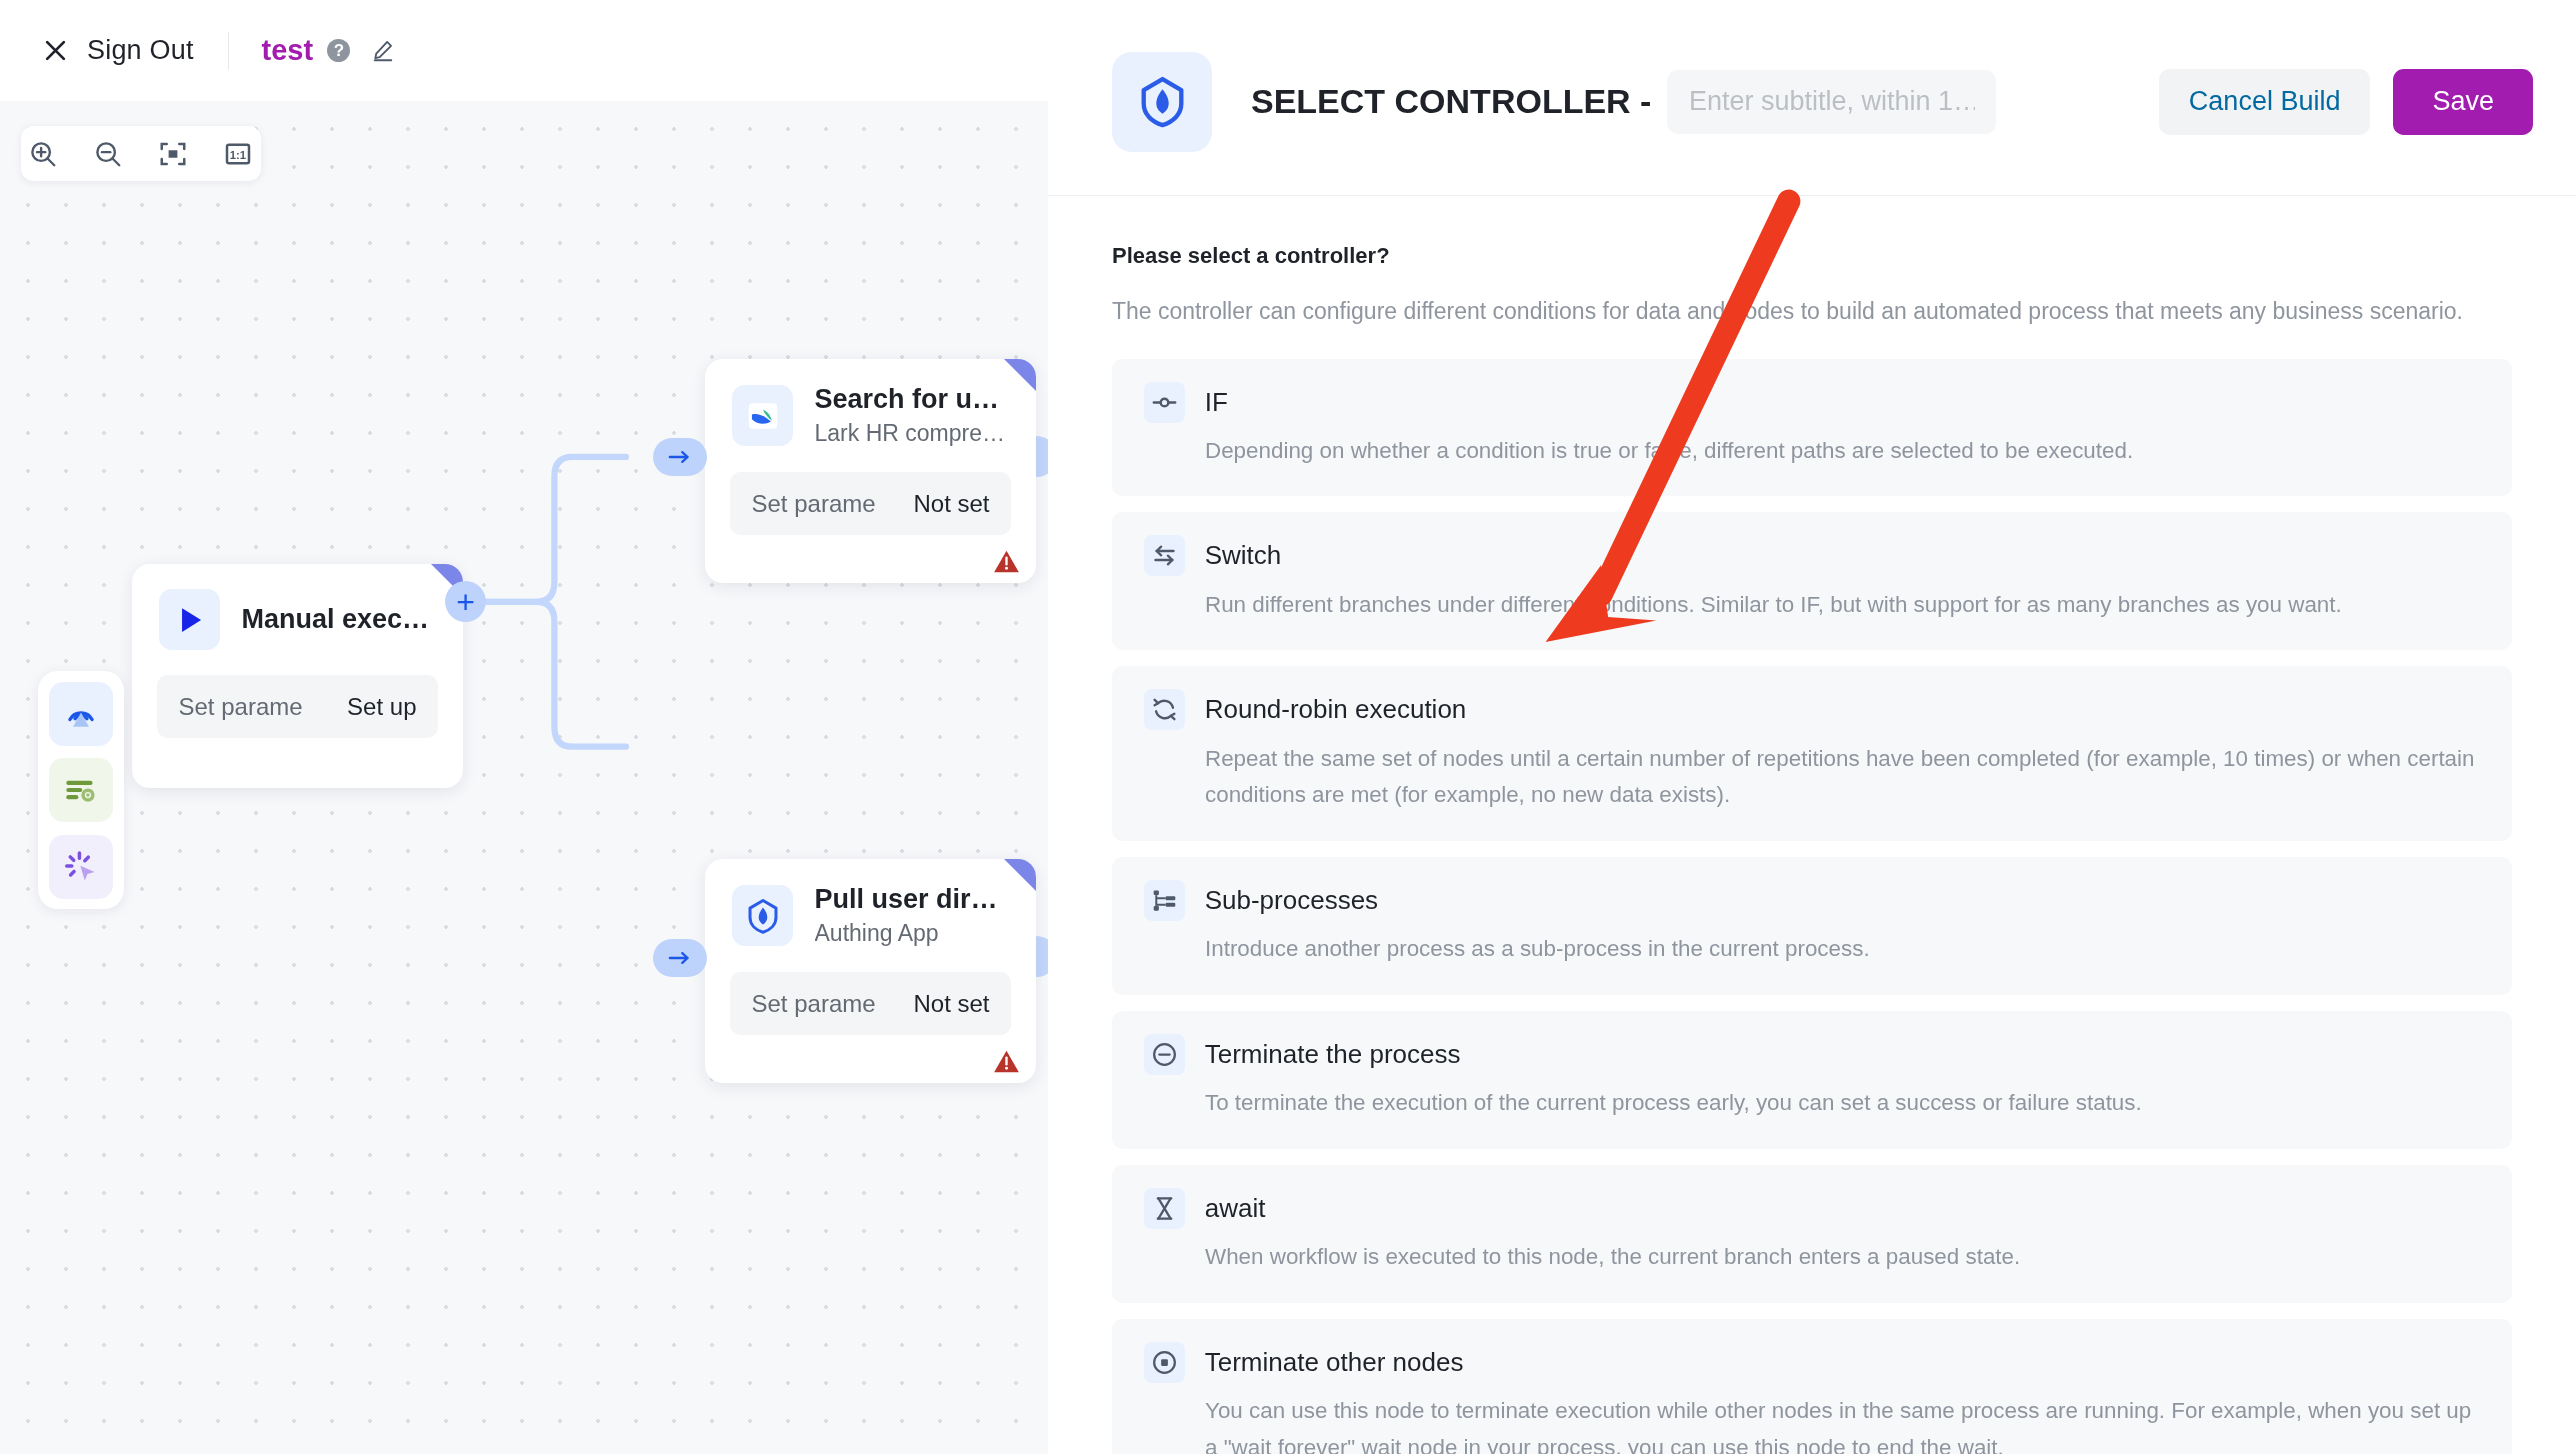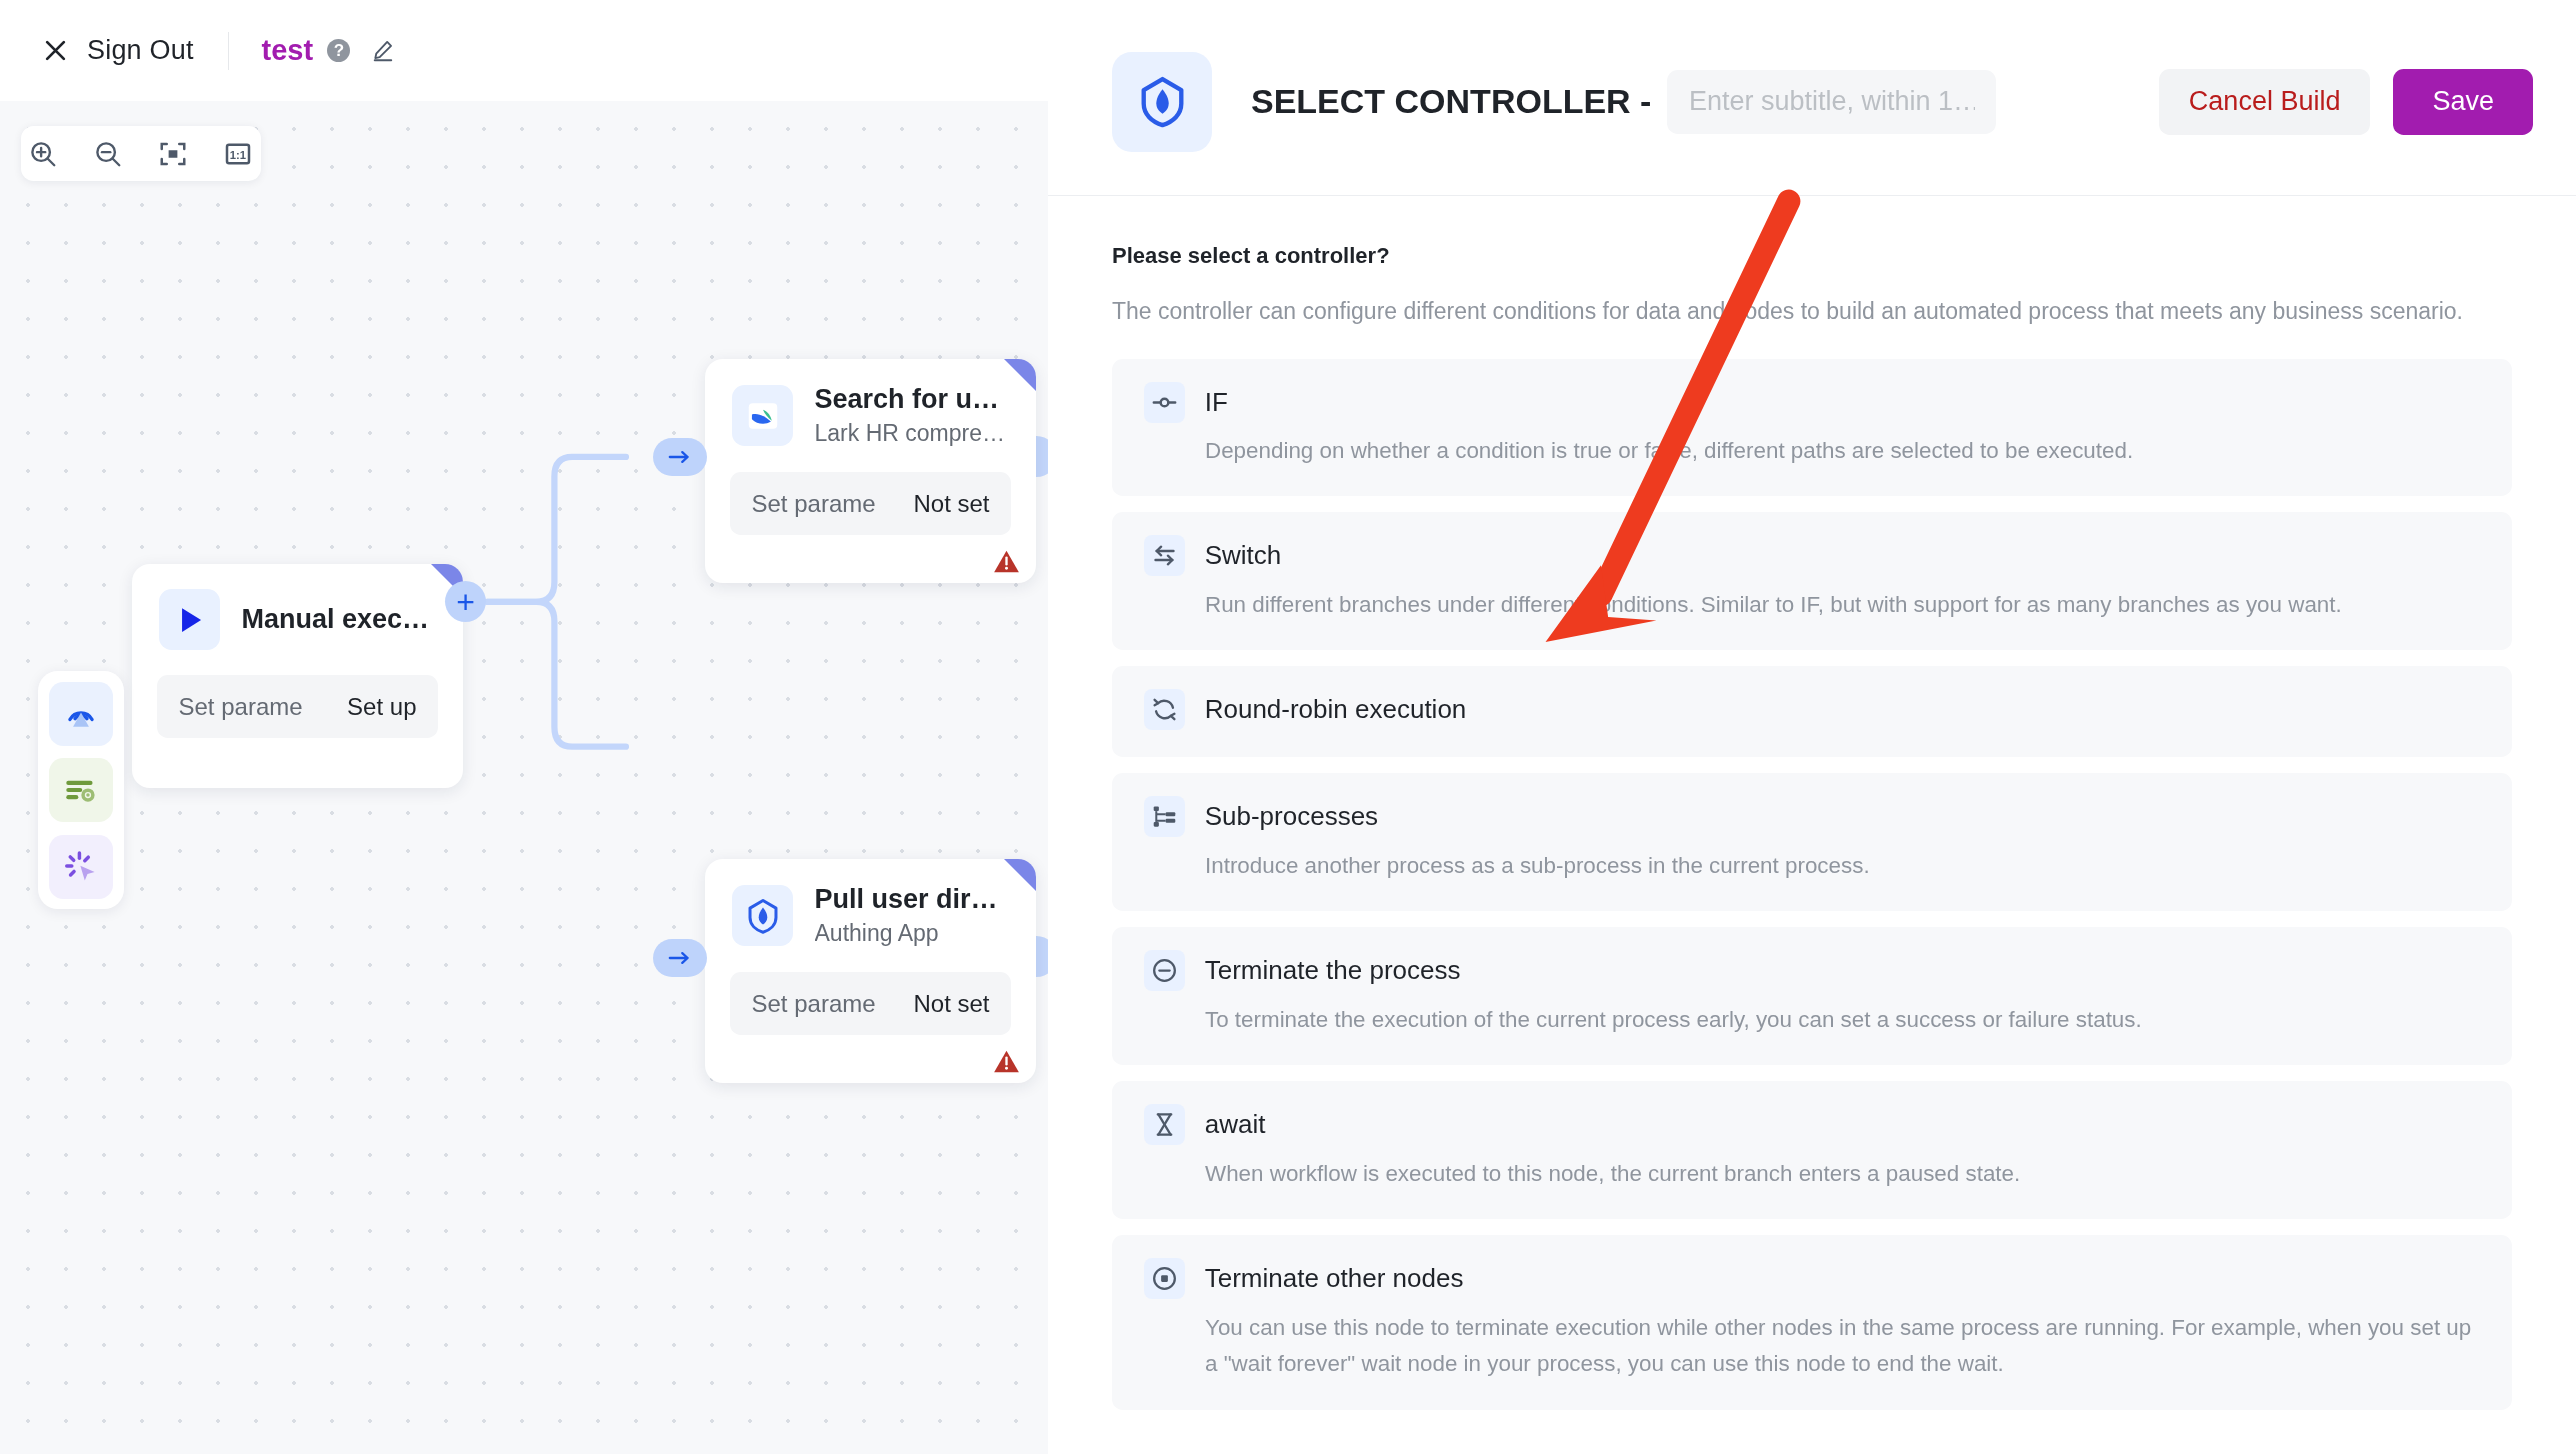--- a/index.html
+++ b/index.html
@@ -180,21 +180,21 @@
     font-family: "Liberation Sans", sans-serif;
     padding: 0 21.5px;
   }
   .rp-subtitle-input::placeholder { color: #bbbfc4; }
   .rp-actions { margin-left: auto; display: flex; align-items: center; gap: 23px; }
   .btn {
     height: 66px; border-radius: 10.7px; border: none;
     font-size: 27px; font-family: "Liberation Sans", sans-serif;
     cursor: pointer; padding: 0 30px;
   }
-  .btn-cancel { background: #f2f3f5; color: #b91c1c; }
+  .btn-cancel { background: #f2f3f5; color: #0369a1; }
   .btn-save { background: #a21caf; color: #ffffff; padding: 0 39px; }
 
   .rp-body { padding: 47px 64px 0 64px; }
   .rp-q { font-size: 22px; color: #1f2329; font-weight: 700; }
   .rp-desc { font-size: 23px; color: #8f959e; margin-top: 25px; line-height: 1.5; }
 
   .ctrl-list { margin-top: 30px; display: flex; flex-direction: column; gap: 16px; }
   .ctrl-item {
     background: #f7f8fa; border-radius: 10.7px;
     padding: 23px 32px 27px 32px;
@@ -455,20 +455,21 @@
                 <g fill="none" stroke="#4e5969" stroke-width="2.1" stroke-linecap="round" stroke-linejoin="round">
                   <path d="M19.5 10.4 A8 8 0 0 0 6.3 6.4"></path>
                   <path d="M4.5 13.6 A8 8 0 0 0 17.7 17.6"></path>
                   <path d="M3.2 3.4 L6.3 6.4 L3.2 8.2"></path>
                   <path d="M20.8 20.6 L17.7 17.6 L20.8 15.8"></path>
                 </g>
               </svg>
             </span>
             <span class="ctrl-name">Round-robin execution</span>
           </div>
+          <div class="ctrl-desc">Repeat the same set of nodes until a certain number of repetitions have been completed (for example, 10 times) or when certain conditions are met (for example, no new data exists).</div>
         </div>
 
         <div class="ctrl-item">
           <div class="ctrl-head">
             <span class="ctrl-ico">
               <svg viewBox="0 0 24 24">
                 <rect x="2.4" y="3" width="4.6" height="4.2" rx="1" fill="#4e5969"></rect>
                 <rect x="2.4" y="16.8" width="4.6" height="4.2" rx="1" fill="#4e5969"></rect>
                 <rect x="13" y="8.2" width="8.6" height="3.6" rx="1" fill="#4e5969"></rect>
                 <rect x="13" y="14" width="8.6" height="3.6" rx="1" fill="#4e5969"></rect>

